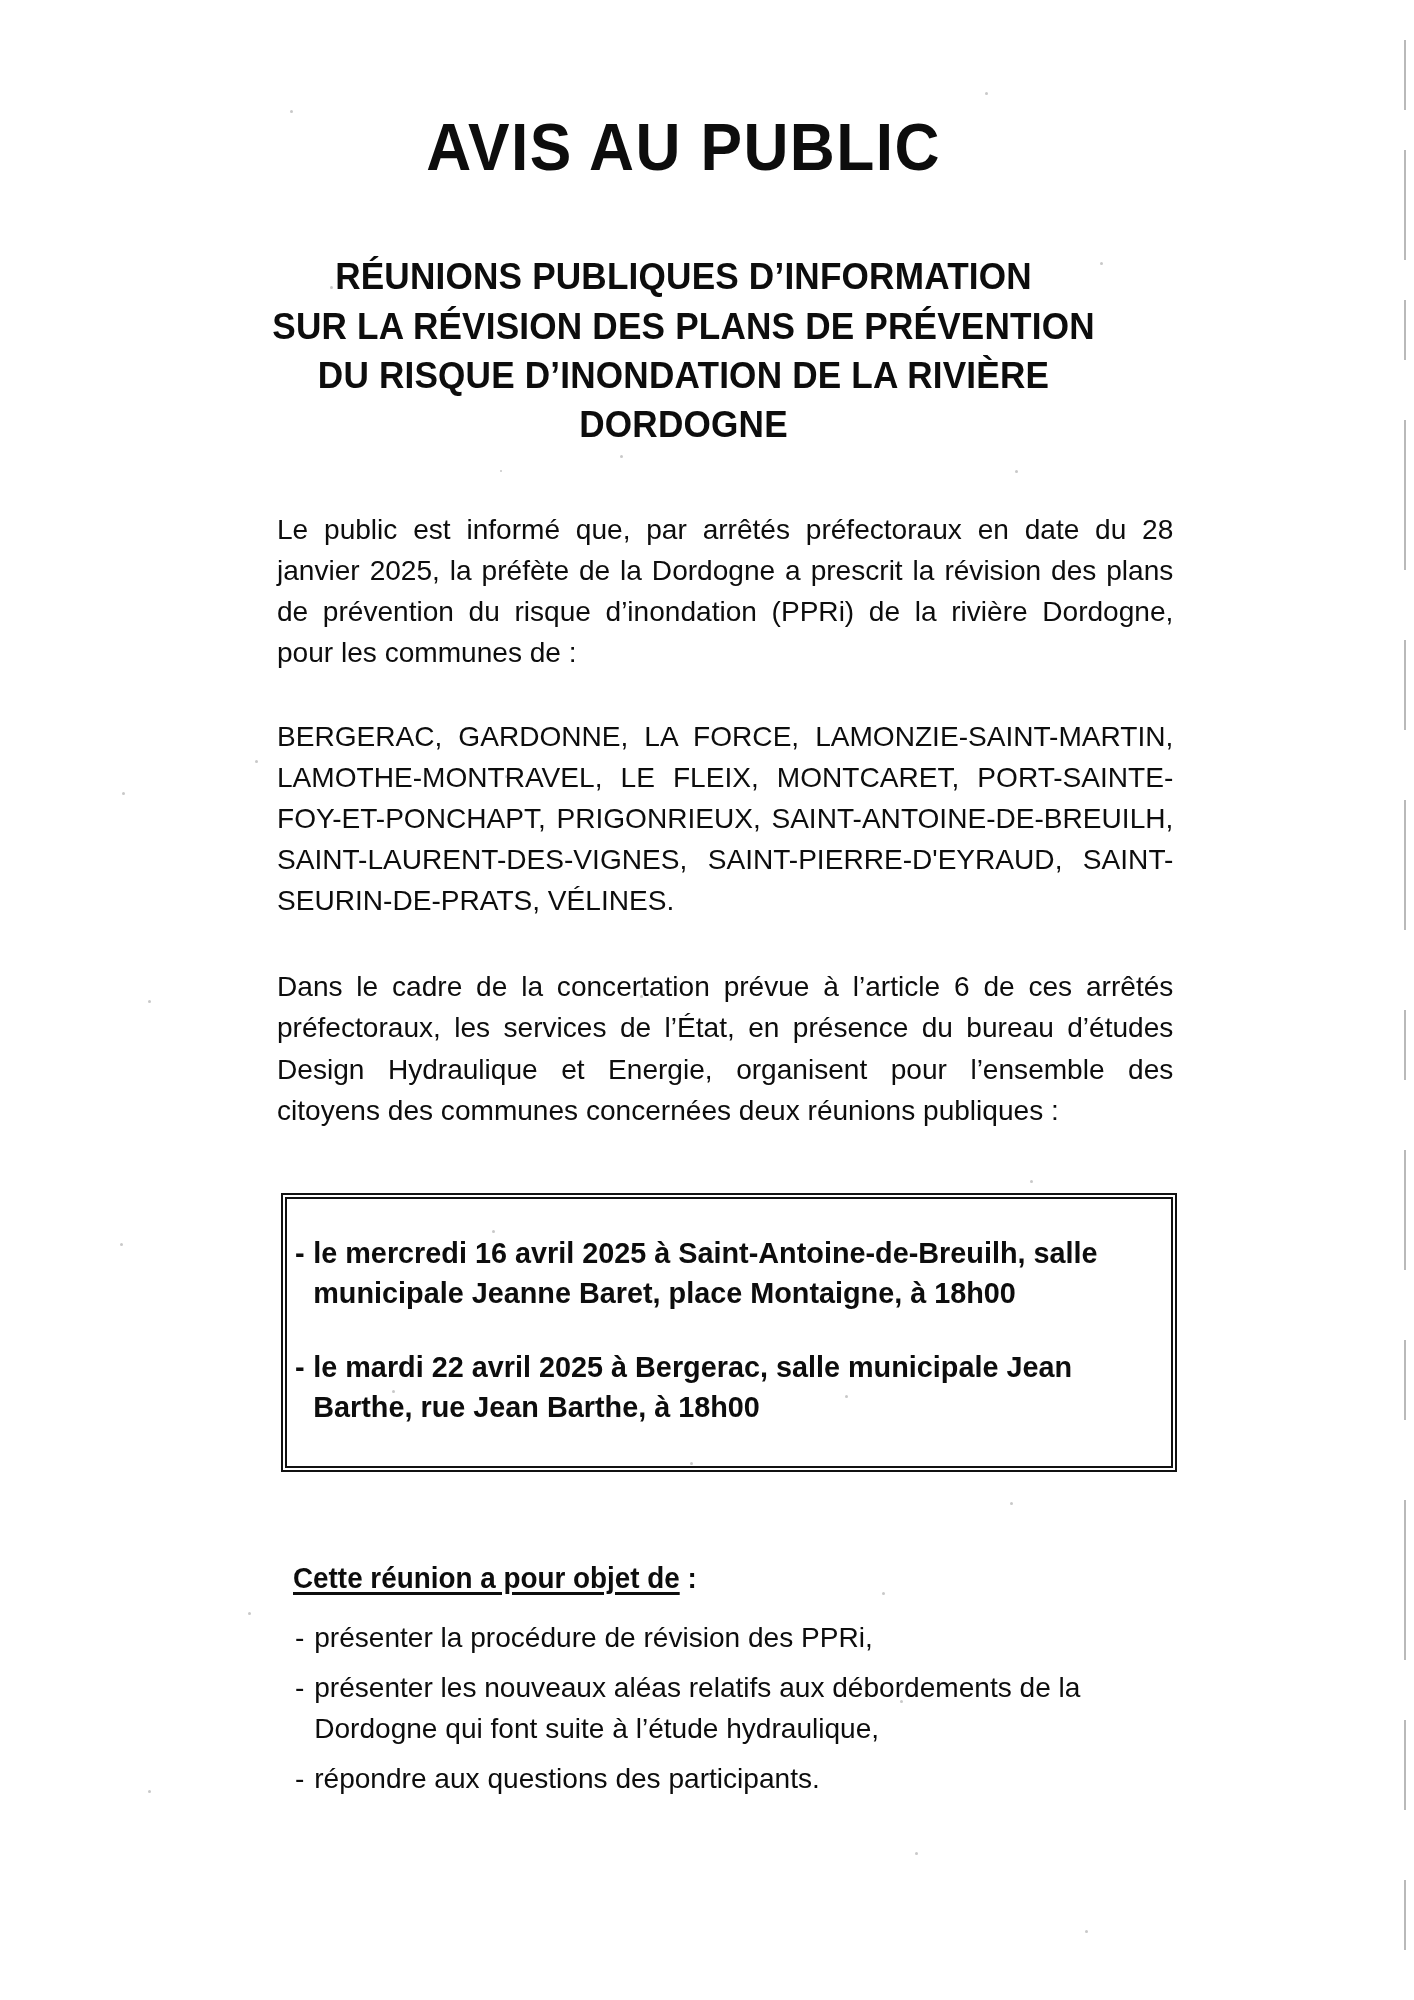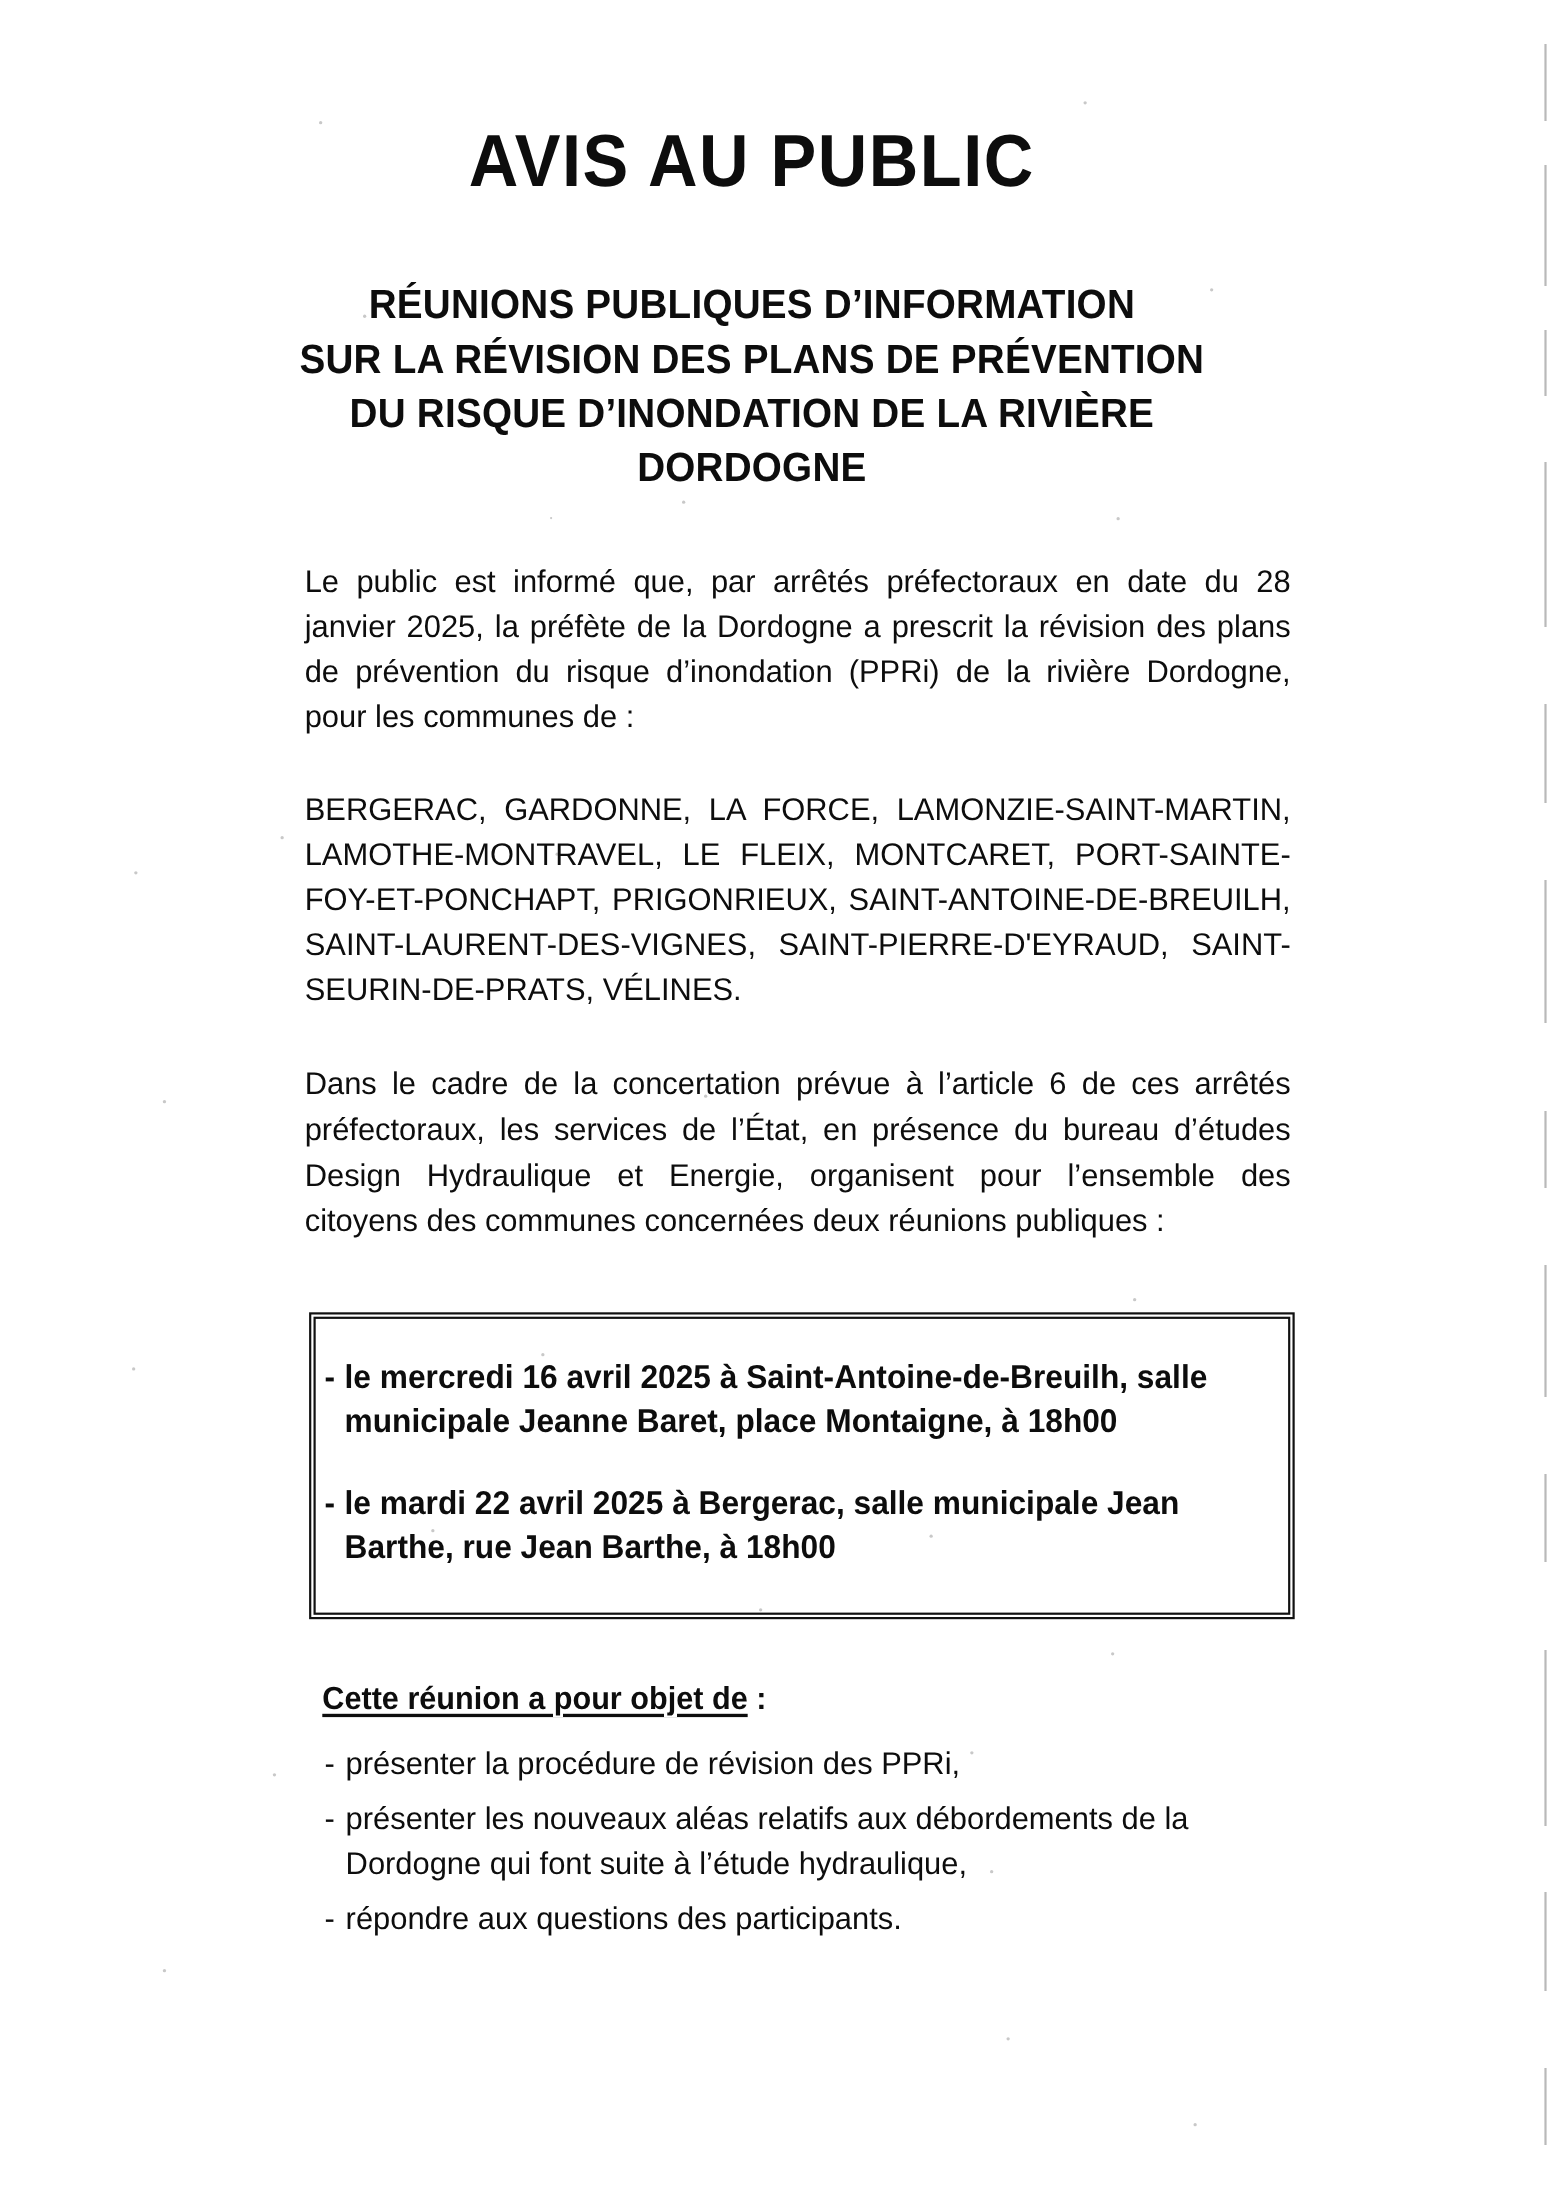--- a/index.html
+++ b/index.html
@@ -115,21 +115,21 @@
   }
   .meet-item + .meet-item { margin-top: 33px; }
   .meet-dash {
     flex: 0 0 auto;
     padding-right: 9px;
   }
   .meet-text { flex: 1 1 auto; }
 
   
   .closing {
-    margin-top: 57px;
+    margin-top: 90px;
     padding-left: 16px;
   }
   .closing-head {
     font-size: 29px;
     font-weight: 700;
     margin: 0 0 22px 0;
     transform: scaleX(0.96);
     transform-origin: left center;
   }
   .closing-head u {

